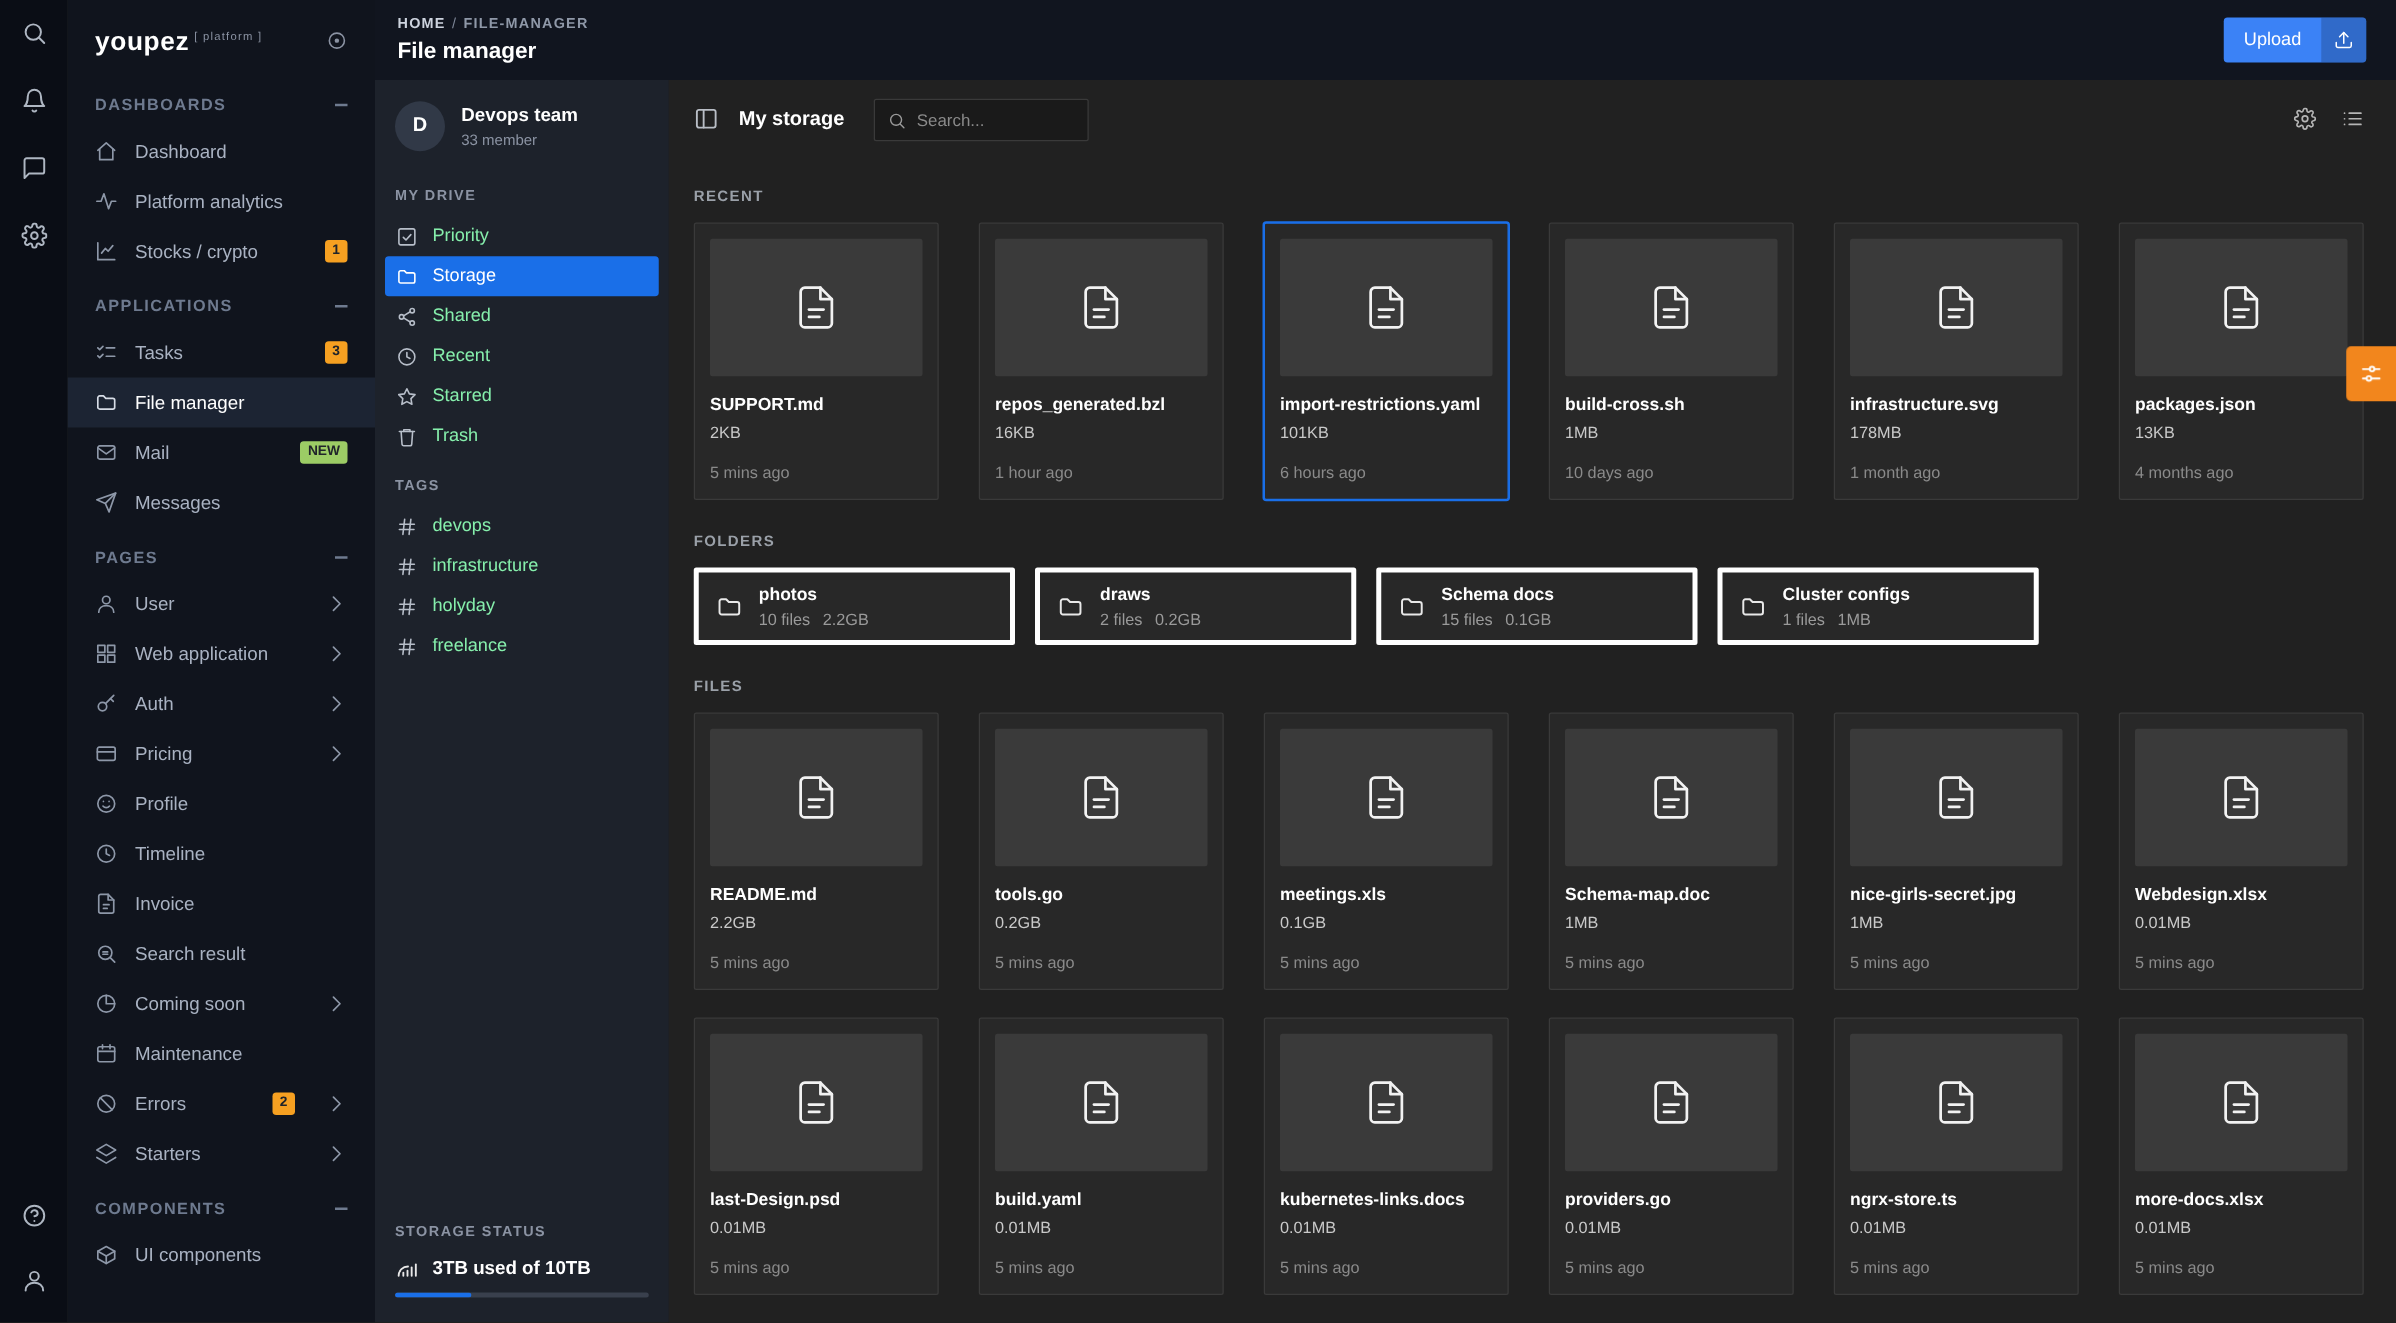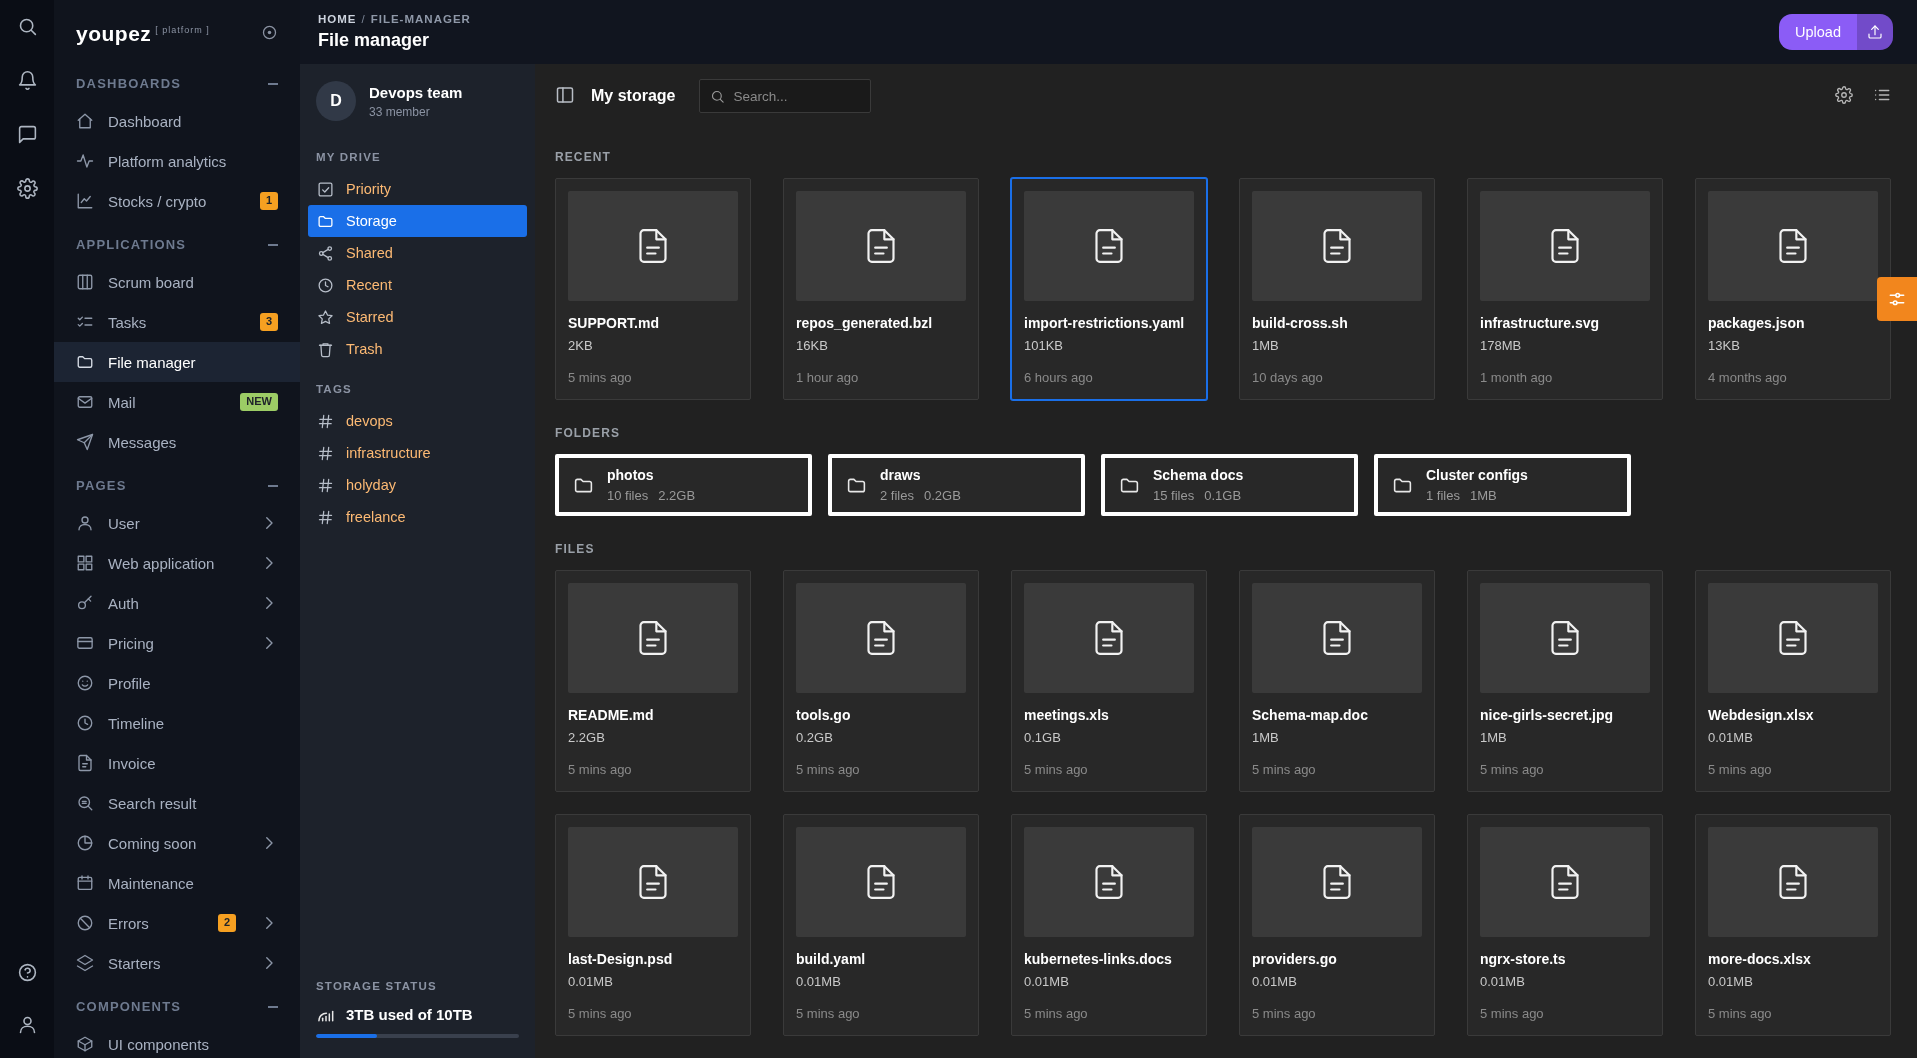--- a/index.html
+++ b/index.html
@@ -44,38 +44,38 @@
   
   .right-area { flex:1; display:flex; flex-direction:column; overflow:hidden; }
   .topbar { height:64px; background:#11151f; display:flex; align-items:center; justify-content:space-between;
     padding:0 24px 0 18px; flex:none; }
   .crumb-block { display:flex; flex-direction:column; gap:5px; }
   .breadcrumb { font-size:11.5px; letter-spacing:1px; font-weight:700; }
   .breadcrumb .crumb-home { color:#cdd3de; }
   .breadcrumb .crumb-sep { color:#7d8697; margin:0 5px; font-weight:400; }
   .breadcrumb .crumb-cur { color:#8f98a8; }
   .page-title { color:#fff; font-size:18px; font-weight:700; }
-  .upload-btn { display:flex; align-items:center; height:36px; background:#8b5cf6; border:none; border-radius:13px;
+  .upload-btn { display:flex; align-items:center; height:36px; background:#3b82f6; border:none; border-radius:3px;
     overflow:hidden; cursor:pointer; color:#fff;text-align:right; }
   .upload-label { padding:0 16px; font-size:14.5px; font-weight:400; font-family:inherit; }
   .upload-iconbox { width:36px; height:36px; background:rgba(0,0,0,0.18); display:flex; align-items:center; justify-content:center; }
   .upload-iconbox .icon { width:16px; height:16px; }
 
   .content-row { flex:1; display:flex; overflow:hidden; }
 
   
   .drive { width:235px; background:#1d222b; display:flex; flex-direction:column; flex:none; overflow:hidden; }
   .team { display:flex; align-items:center; gap:13px; padding:17px 16px 12px; }
   .avatar { width:40px; height:40px; border-radius:50%; background:#313947; color:#fff; font-size:16px; font-weight:700;
     display:flex; align-items:center; justify-content:center; flex:none; }
   .team-name { color:#fff; font-size:15px; font-weight:700; }
   .team-members { color:#8b93a3; font-size:12px; margin-top:4px; }
   .drive-section-title { padding:18px 16px 10px; color:#8b93a3; font-size:11.5px; font-weight:700; letter-spacing:1.2px; }
   .drive-item { display:flex; align-items:center; gap:12px; height:32px; margin:0 8px; padding:0 9px; border-radius:3px;
-    color:#fdba74; font-size:14.5px; cursor:pointer; }
+    color:#86efac; font-size:14.5px; cursor:pointer; }
   .drive-item .icon { width:17px; height:17px; color:#b7bec9; }
   .drive-item.active { background:#1a6fe8; color:#fff; }
   .drive-item.active .icon { color:#fff; }
   .storage-status { margin-top:auto; padding:16px 16px 20px; }
   .storage-status-title { color:#8b93a3; font-size:11.5px; font-weight:700; letter-spacing:1.2px; }
   .storage-row { display:flex; align-items:center; gap:10px; margin:12px 0 10px; }
   .storage-row .icon { width:20px; height:20px; color:#e8e8e8; }
   .storage-text { color:#fff; font-size:15px; font-weight:700; }
   .progress-track { height:4px; background:#39404d; border-radius:2px; overflow:hidden; }
   .progress-fill { height:100%; background:#1a6fe8; border-radius:2px; }
@@ -240,32 +240,20 @@
             </div>
         </div>
       </div>
       <div class="nav-section">
         <div class="nav-section-title">
           <span>APPLICATIONS</span>
           <span class="dash"></span>
         </div>
         <div>
 
-        <div class="nav-item">
-              <span class="icon">
-              <svg viewBox="0 0 24 24" fill="none" stroke="currentColor" stroke-width="1.8" stroke-linecap="round" stroke-linejoin="round">
-                <rect x="3" y="3" width="18" height="18" rx="2"></rect>
-                <line x1="9" y1="3" x2="9" y2="21"></line>
-                <line x1="15" y1="3" x2="15" y2="21"></line>
-              </svg>
-            </span>
-              <span>Scrum board</span>
-              <span class="nav-spacer"></span>
-
-            </div>
           <div class="nav-item">
               <span class="icon">
               <svg viewBox="0 0 24 24" fill="none" stroke="currentColor" stroke-width="1.8" stroke-linecap="round" stroke-linejoin="round">
                 <polyline points="3 7 5 9 8.5 5.5"></polyline>
                 <line x1="12" y1="7" x2="21" y2="7"></line>
                 <polyline points="3 15.5 5 17.5 8.5 14"></polyline>
                 <line x1="12" y1="16" x2="21" y2="16"></line>
               </svg>
             </span>
               <span>Tasks</span>

